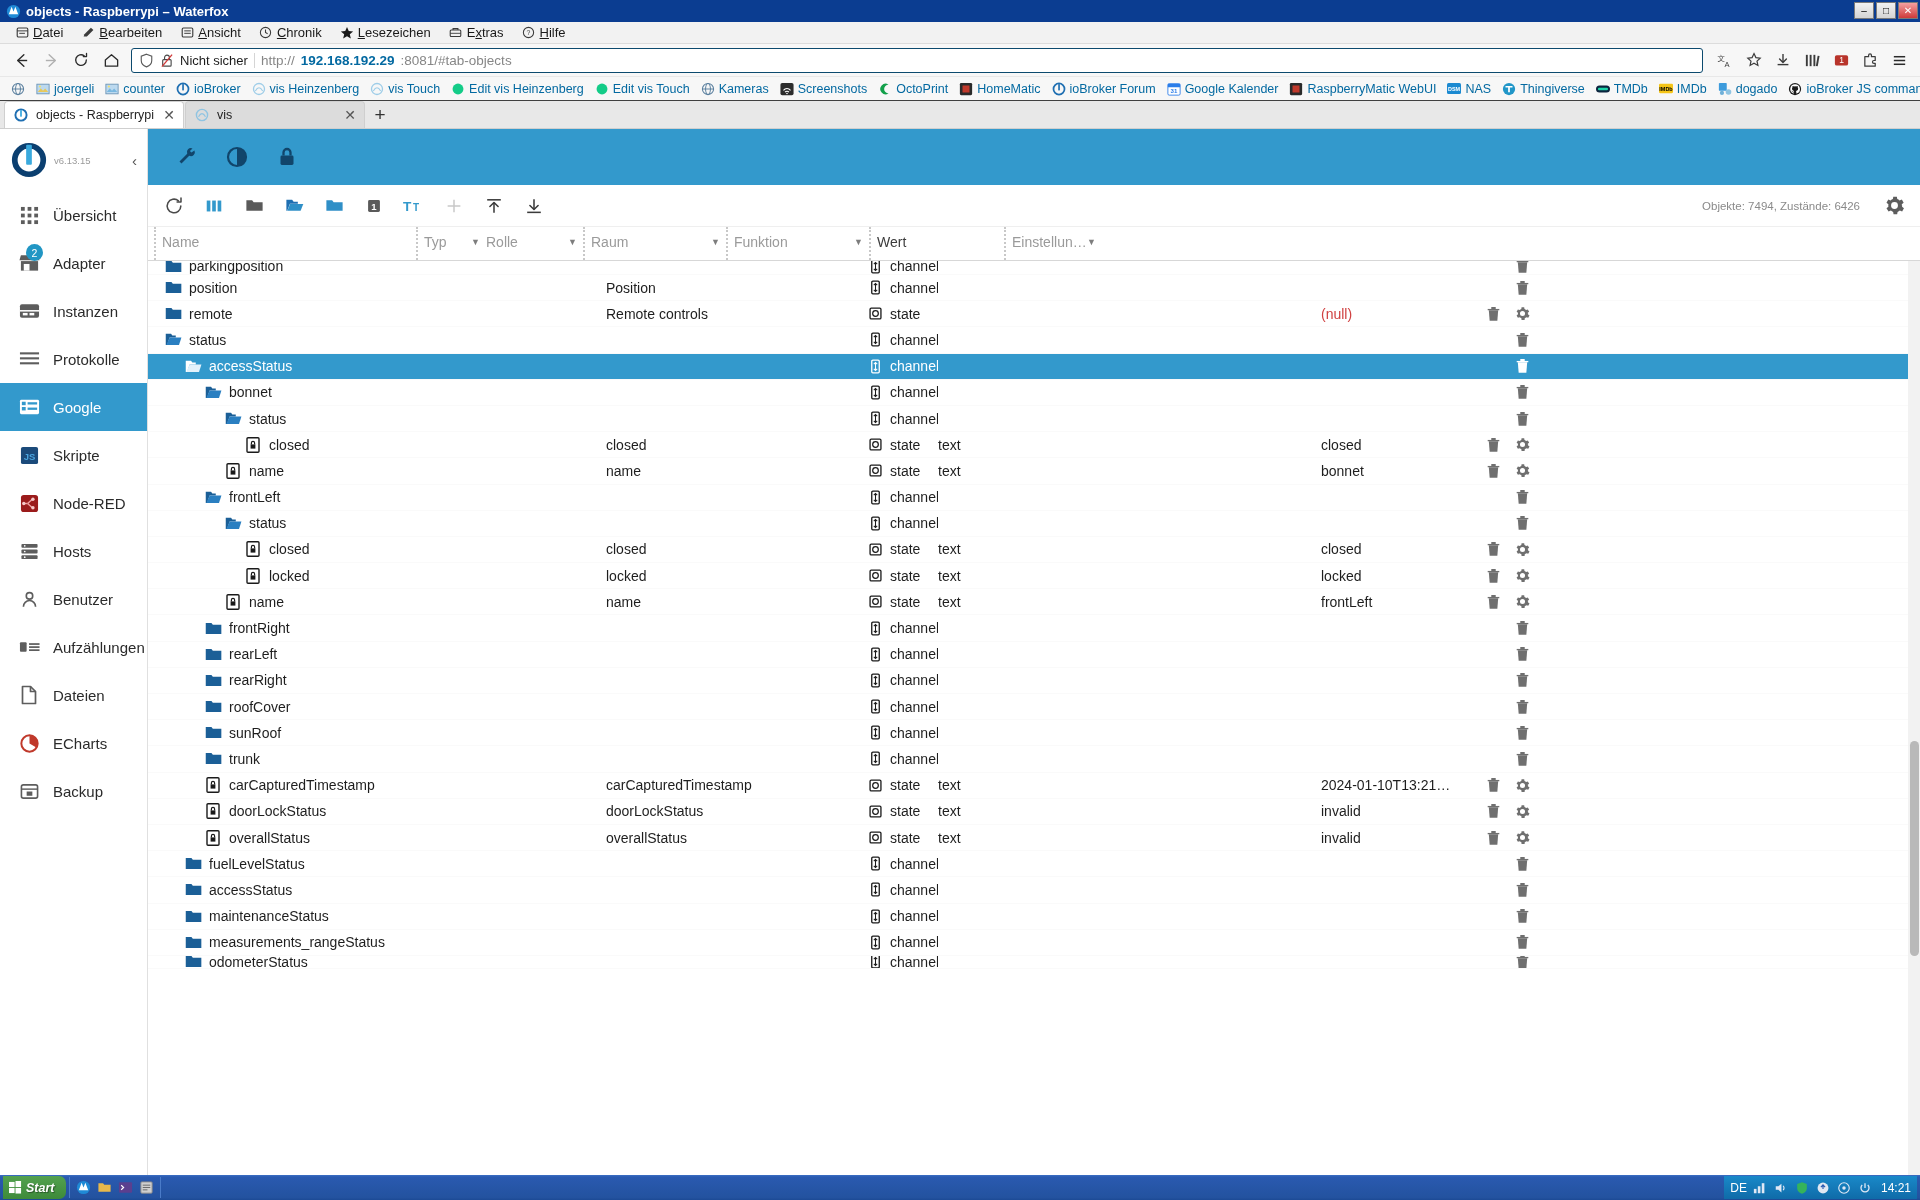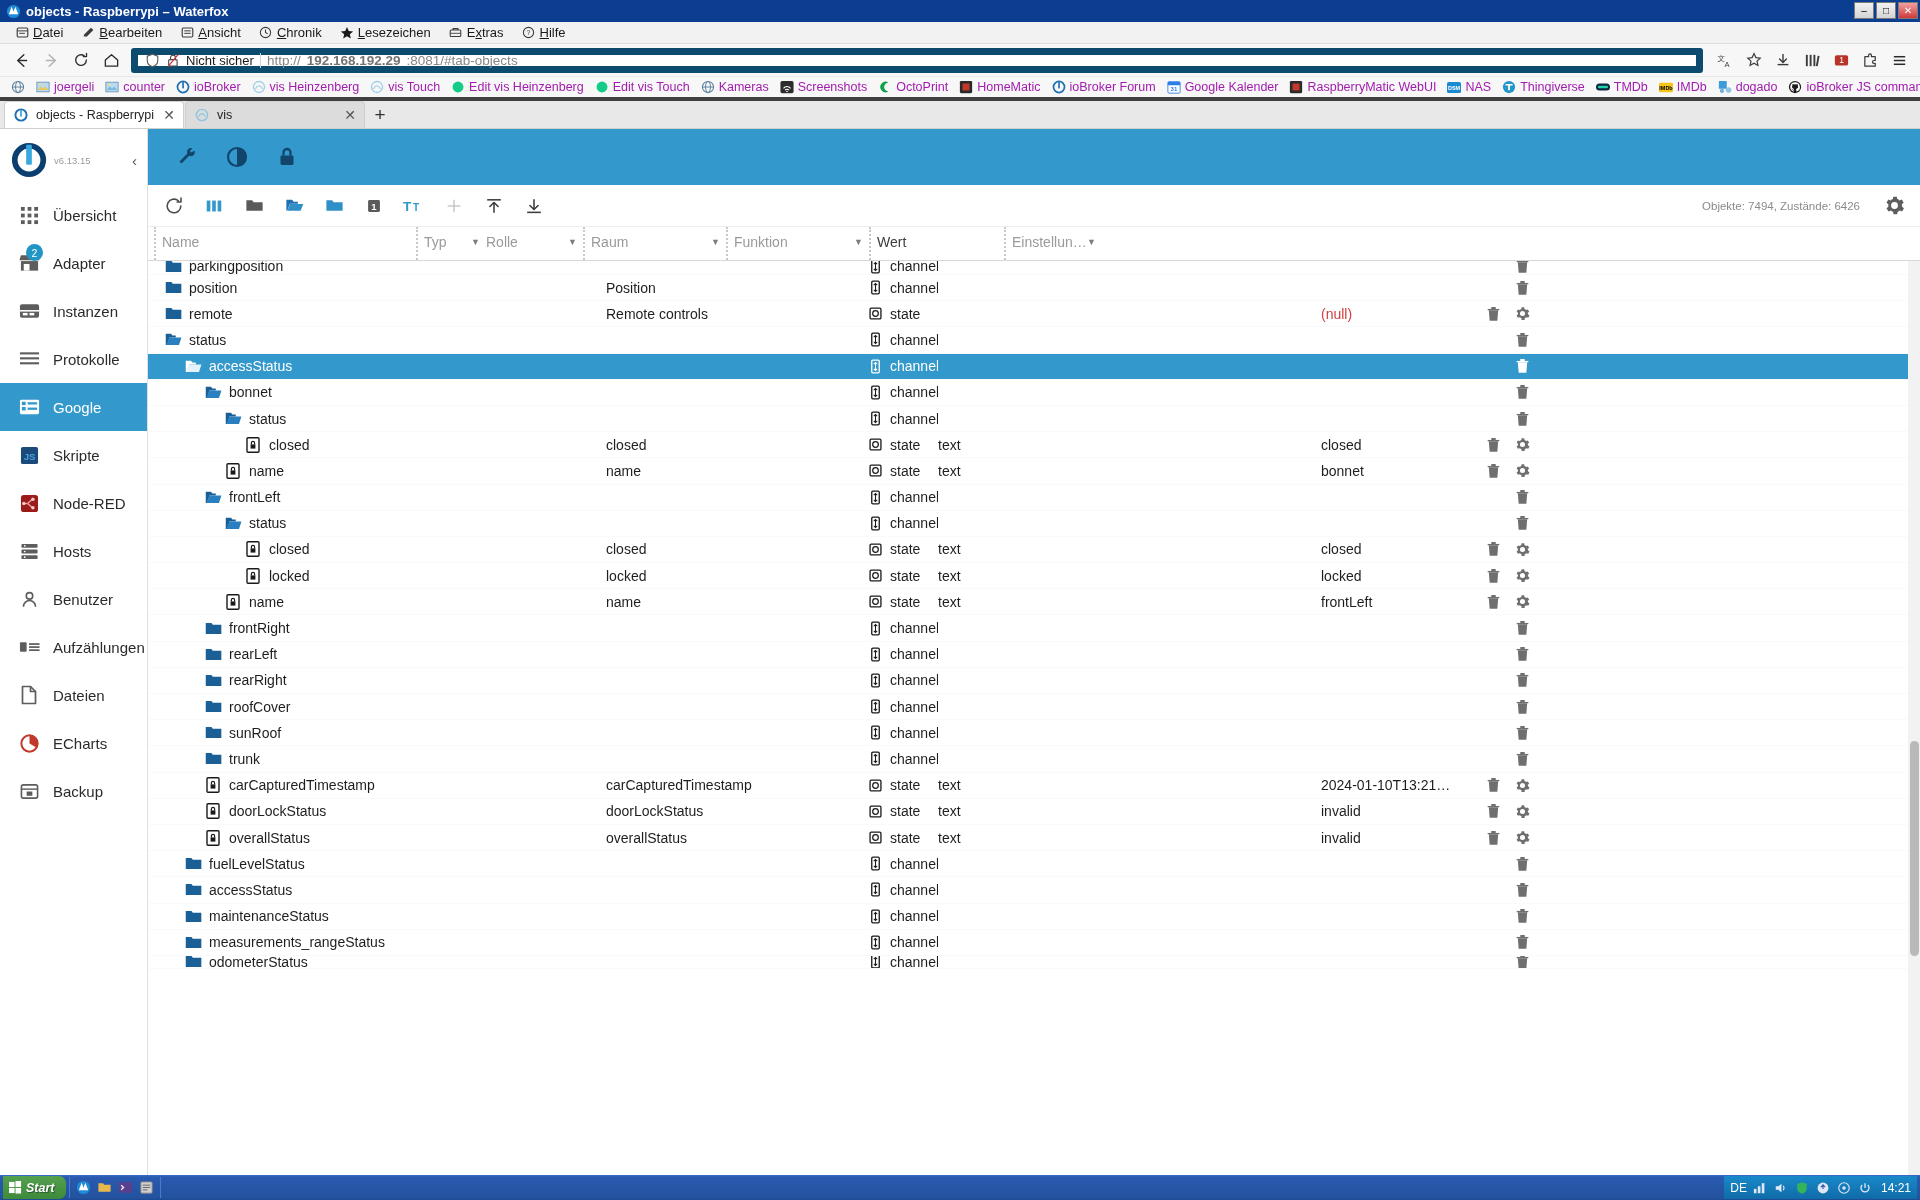--- a/index.html
+++ b/index.html
@@ -64,45 +64,45 @@
   .nav-btn {
     width: 28px; height: 26px;
     display: flex; align-items: center; justify-content: center;
     color: #3b3b3b; border-radius: 3px;
   }
   .nav-btn.disabled { color: #b7b7b7; }
   .urlbar {
     flex: 1;
     height: 25px;
     background: #fff;
-    border: 7px solid #0c4a6e;
+    border: 1px solid #0c4a6e;
     border-radius: 3px;
     display: flex;
     align-items: center;
     padding: 0 7px;
     gap: 6px;
     margin: 0 6px 0 4px;
     font-size: 13.5px;
   }
   .url-sep { width:1px; height: 15px; background: #d5d5d5; }
   .url-notsecure { color: #1c1c1c; font-size: 13px; }
-  .url-host { color: #737373; font-weight: bold; }
+  .url-host { color: #0369a1; font-weight: bold; }
   .url-dim { color: #868686; text-align: right; }
   .tb-right { display: flex; align-items: center; gap: 1px; }
 
   
   .bookmarks {
     height: 24px;
     background: #f7f7f7;
     display: flex; align-items: center;
     padding: 0 6px;
     gap: 1px;
     font-size: 12.5px;
-    color: #a21caf;
-    border-bottom: 4px solid #404040;
+    color: #0369a1;
+    border-bottom: 1px solid #404040;
     overflow: hidden;
     white-space: nowrap;
   }
   .bm { display: inline-flex; align-items: center; gap: 4px; padding: 2px 5px; border-radius: 3px; flex: 0 0 auto; }
   .bm-ico { width: 14px; height: 14px; flex: 0 0 14px; display:flex; align-items:center; justify-content:center; font-size: 9px; border-radius:2px; }
 
   
   .tabstrip {
     height: 28px;
     background: #e8e8e8;

